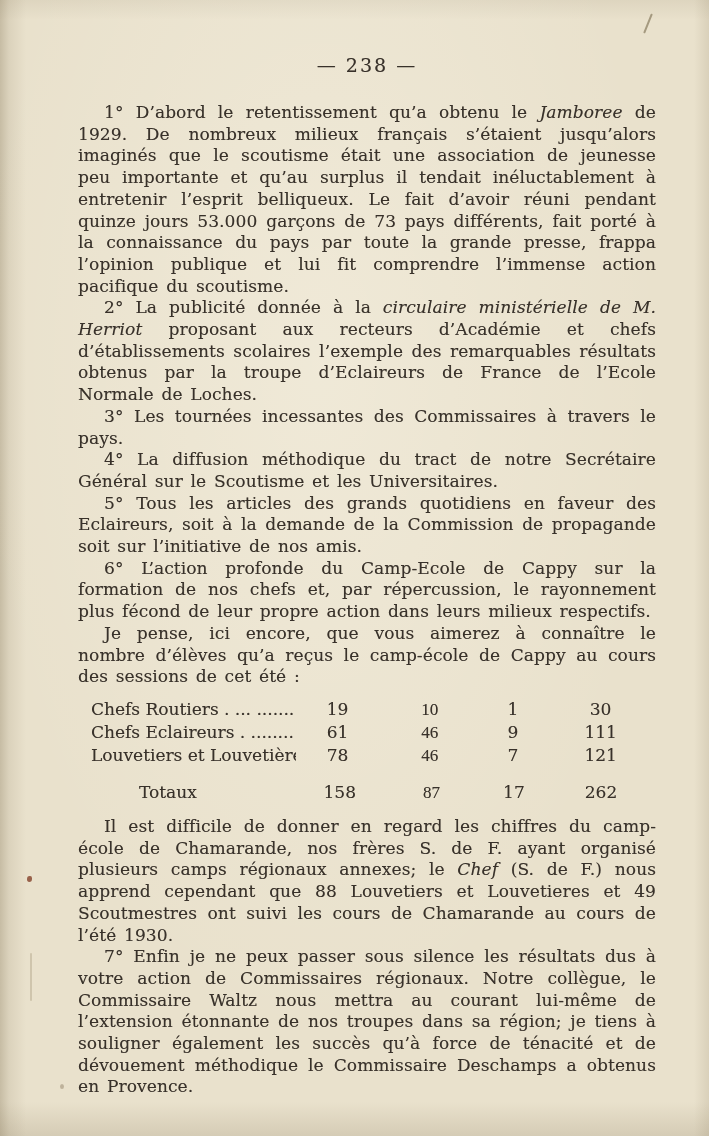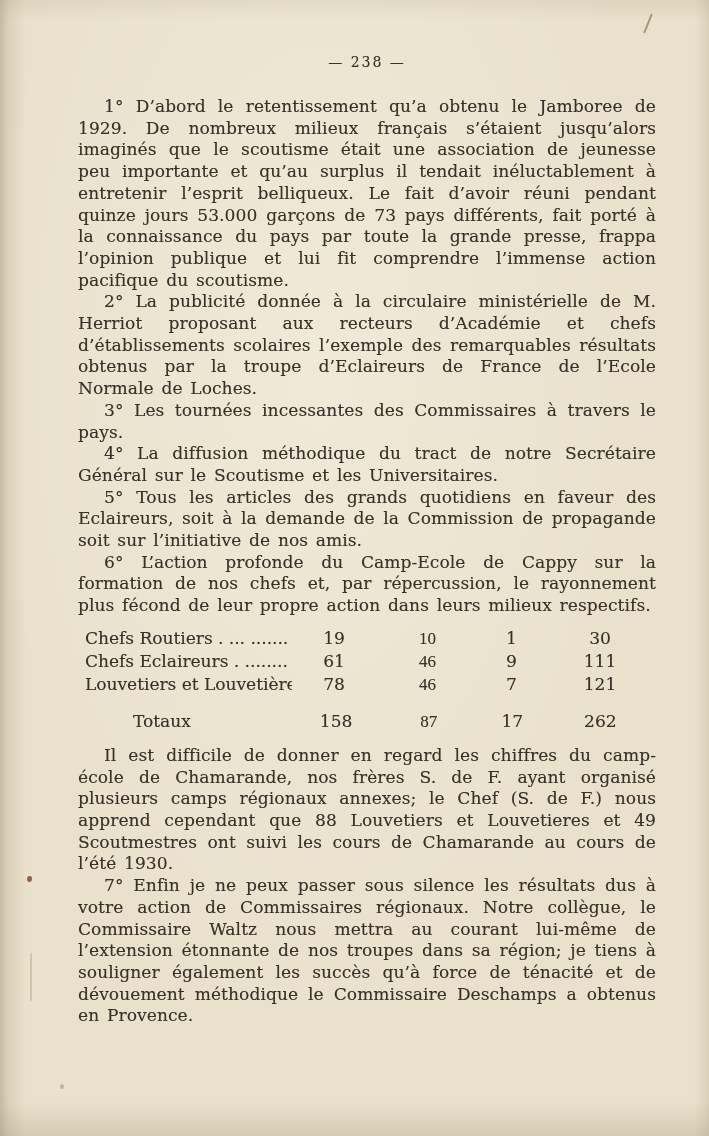--- a/index.html
+++ b/index.html
@@ -21,37 +21,37 @@
   }
   .text-block {
     position: absolute;
     left: 78px;
     top: 54px;
     width: 578px;
     text-shadow: 0.2px 0.2px 0.6px rgba(56,49,42,0.38);
   }
   .page-number {
     text-align: center;
-    font-size: 14px;
+    font-size: 19px;
     letter-spacing: 2px;
     margin: 0 0 26px 0;
   }
   .para {
     margin: 0;
     text-align: justify;
     text-indent: 26px;
     font-size: 17px;
     line-height: 21.7px;
     word-spacing: 2.2px;
     letter-spacing: 0.1px;
   }
-  .para .it { }
+  .para .it { font-style: italic; }
   
   .s-table {
-    margin: 11px 0 11px 7px;
+    margin: 11px 0 11px 13px;
     font-size: 17px;
   }
   .s-table * { box-sizing: border-box; }
   .t-row { display: flex; align-items: baseline; height: 23px; }
   .t-label { width: 222px; white-space: nowrap; overflow: hidden; }
   .t-c1 { width: 90px;  text-align: center; }
   .t-c2 { width: 110px; text-align: center; font-family: Liberation Serif, serif; }
   .t-c3 { width: 70px;  text-align: center; }
   .t-c4 { width: 120px; text-align: center; }
   .rule-row { display: flex; height: 11px; align-items: flex-start; }
@@ -102,20 +102,21 @@
     <p class="para"><span>2° La publicité donnée à la </span><span class="it">circulaire ministérielle de M. Herriot</span><span> proposant aux recteurs d’Académie et chefs d’établissements scolaires l’exemple des remarquables résultats obtenus par la troupe d’Eclaireurs de France de l’Ecole Normale de Loches.</span></p>
 
     <p class="para"><span>3° Les tournées incessantes des Commissaires à travers le pays.</span></p>
 
     <p class="para"><span>4° La diffusion méthodique du tract de notre Secrétaire Général sur le Scoutisme et les Universitaires.</span></p>
 
     <p class="para"><span>5° Tous les articles des grands quotidiens en faveur des Eclaireurs, soit à la demande de la Commission de propagande soit sur l’initiative de nos amis.</span></p>
 
     <p class="para"><span>6° L’action profonde du Camp-Ecole de Cappy sur la formation de nos chefs et, par répercussion, le rayonnement plus fécond de leur propre action dans leurs milieux respectifs.</span></p>
 
+    <p class="para"><span>Je pense, ici encore, que vous aimerez à connaître le nombre d’élèves qu’a reçus le camp-école de Cappy au cours des sessions de cet été :</span></p>
 
     <div class="s-table">
 
       <div class="t-row">
         <span class="t-label">Chefs Routiers . ... .......</span>
         <span class="t-c1">19</span>
         <span class="t-c2">10</span>
         <span class="t-c3">1</span>
         <span class="t-c4">30</span>
       </div>

